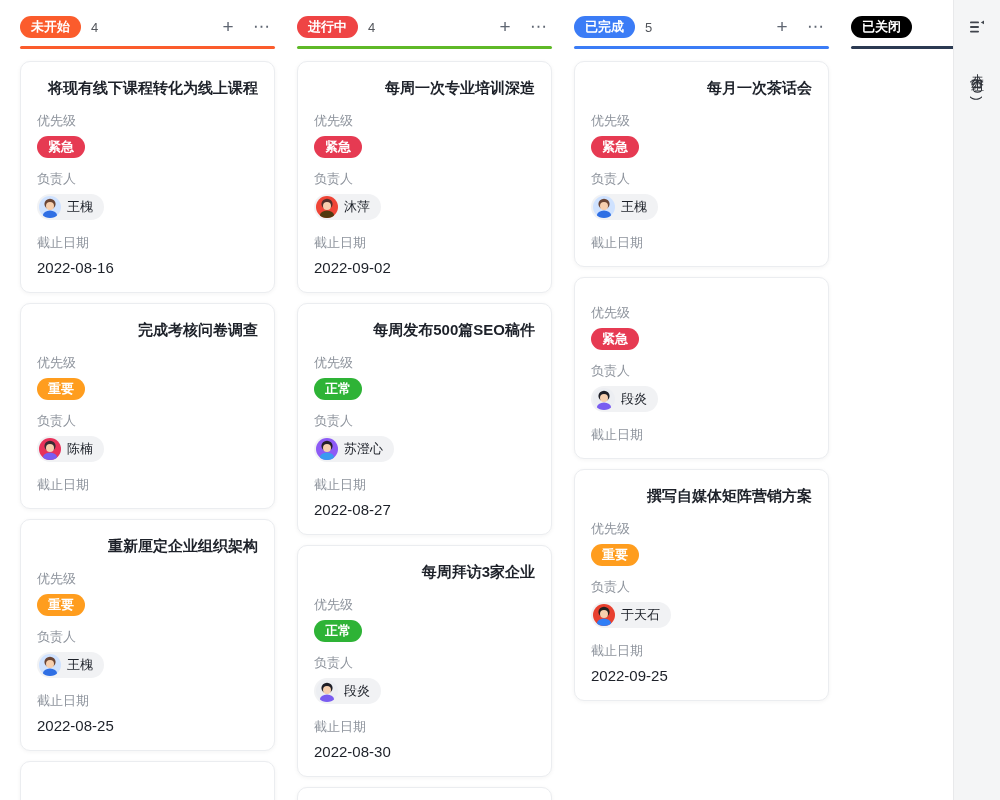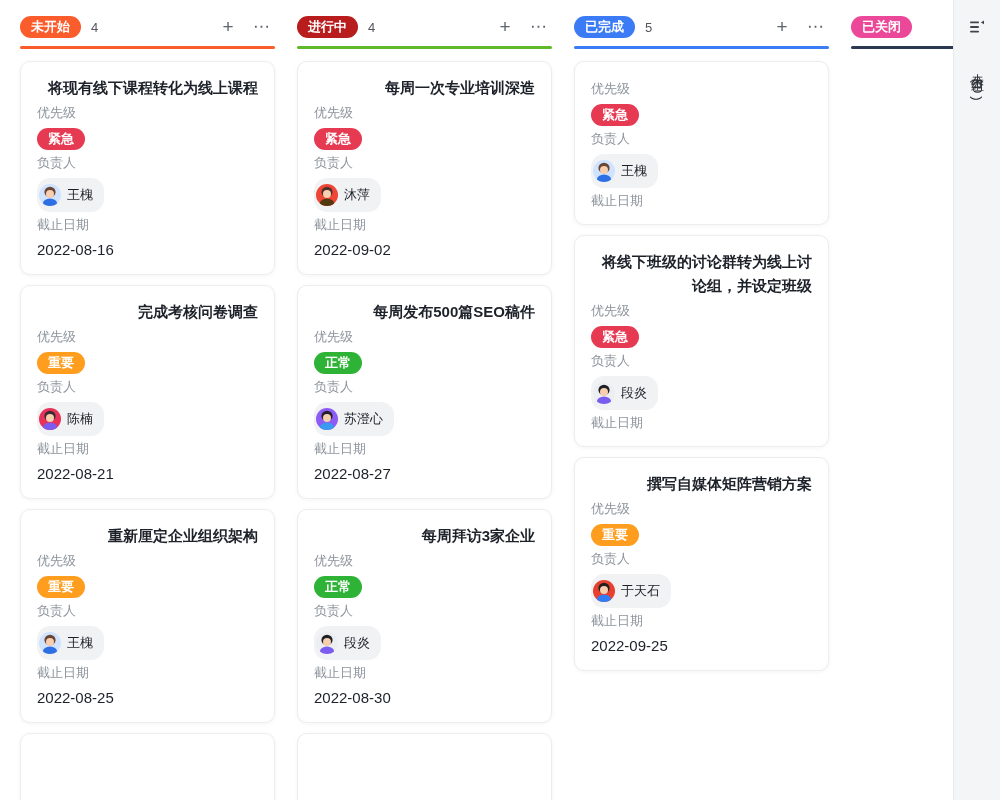--- a/index.html
+++ b/index.html
@@ -31,28 +31,28 @@
   .icon-btn.more { font-size: 17px; letter-spacing: 1px; }
   .col-line { height: 3px; border-radius: 2px; margin-top: 6px; margin-bottom: 12px; }
   .card {
     background: #fff; border: 1px solid #ebedf0; border-radius: 10px;
     padding: 14px 16px; margin-bottom: 10px;
     box-shadow: 0 1px 4px rgba(31,35,41,0.05);
     cursor: pointer;
   }
   .card.partial { min-height: 220px; }
   .card-title { font-size: 15px; font-weight: 700; line-height: 24px; color: #1d2129; text-align: right; }
-  .field-label { margin-top: 4px; font-size: 13px; line-height: 18px; color: #8d939c; }
+  .field-label { margin-top: 12px; font-size: 13px; line-height: 18px; color: #8d939c; }
   .priority-pill {
     display: inline-block; margin-top: 6px; color: #fff; font-size: 13px;
     font-weight: 600; line-height: 18px; padding: 2px 11px; border-radius: 12px; text-align: right;
   }
   .assignee-pill {
     display: inline-flex; align-items: center; margin-top: 6px;
-    background: #f1f2f4; border-radius: 13px; height: 34px;
+    background: #f1f2f4; border-radius: 13px; height: 26px;
     padding: 2px 11px 2px 2px; font-size: 13px; color: #1d2129;
   }
   .avatar {
     width: 22px; height: 22px; border-radius: 50%; overflow: hidden;
     margin-right: 6px; flex: 0 0 22px; position: relative;
   }
   .avatar svg { display: block; }
   .due-value { margin-top: 6px; font-size: 15px; line-height: 20px; color: #1d2129; }
   .side-panel {
     position: absolute; right: 0; top: 0; width: 47px; height: 800px;
@@ -95,36 +95,36 @@
         </span><div class="field-label">截止日期</div><div class="due-value">2022-08-16</div></div>
       <div class="card"><div class="card-title">完成考核问卷调查</div><div class="field-label">优先级</div><span class="priority-pill" style="background: rgb(255, 157, 30);">重要</span><div class="field-label">负责人</div><span class="assignee-pill">
           <span class="avatar" style="background: rgb(232, 50, 90);">
             <svg width="22" height="22" viewBox="0 0 22 22">
               <ellipse cx="11" cy="8" rx="5.6" ry="5.2" fill="#3a2b33"></ellipse>
               <circle cx="11" cy="10" r="4" fill="#f7cfae"></circle>
               <ellipse cx="11" cy="20" rx="7.2" ry="5.6" fill="#7a5cf0"></ellipse>
             </svg>
           </span>
           <span>陈楠</span>
-        </span><div class="field-label">截止日期</div><div class="due-value">2022-08-21</div></div>
+        </span><div class="field-label">截止日期</div></div>
       <div class="card"><div class="card-title">重新厘定企业组织架构</div><div class="field-label">优先级</div><span class="priority-pill" style="background: rgb(255, 157, 30);">重要</span><div class="field-label">负责人</div><span class="assignee-pill">
           <span class="avatar" style="background: rgb(207, 226, 255);">
             <svg width="22" height="22" viewBox="0 0 22 22">
               <ellipse cx="11" cy="8" rx="5.6" ry="5.2" fill="#6b4534"></ellipse>
               <circle cx="11" cy="10" r="4" fill="#f7cfae"></circle>
               <ellipse cx="11" cy="20" rx="7.2" ry="5.6" fill="#2f6fe4"></ellipse>
             </svg>
           </span>
           <span>王槐</span>
         </span><div class="field-label">截止日期</div><div class="due-value">2022-08-25</div></div>
       <div class="card partial"></div>
     </div>
     <div class="column">
       <div class="col-header">
-        <span class="col-badge" style="background: #b91c1c;">进行中</span>
+        <span class="col-badge" style="background: #ef4444;">进行中</span>
         <span class="col-count">4</span>
         <span class="flex-spacer"></span>
         <button class="icon-btn" title="">+</button>
         <button class="icon-btn more">⋯</button>
       </div>
       <div class="col-line" style="background: rgb(95, 185, 40);"></div>
       <div class="card"><div class="card-title">每周一次专业培训深造</div><div class="field-label">优先级</div><span class="priority-pill" style="background: rgb(230, 58, 82);">紧急</span><div class="field-label">负责人</div><span class="assignee-pill">
           <span class="avatar" style="background: rgb(239, 69, 55);">
             <svg width="22" height="22" viewBox="0 0 22 22">
               <ellipse cx="11" cy="8" rx="5.6" ry="5.2" fill="#50302a"></ellipse>
@@ -158,31 +158,31 @@
     </div>
     <div class="column">
       <div class="col-header">
         <span class="col-badge" style="background: rgb(59, 124, 246);">已完成</span>
         <span class="col-count">5</span>
         <span class="flex-spacer"></span>
         <button class="icon-btn" title="">+</button>
         <button class="icon-btn more">⋯</button>
       </div>
       <div class="col-line" style="background: rgb(59, 124, 246);"></div>
-      <div class="card"><div class="field-label">优先级</div><span class="priority-pill" style="background: rgb(230, 58, 82);">紧急</span><div class="field-label">负责人</div><span class="assignee-pill">
+      <div class="card"><div class="card-title">每月一次茶话会</div><div class="field-label">优先级</div><span class="priority-pill" style="background: rgb(230, 58, 82);">紧急</span><div class="field-label">负责人</div><span class="assignee-pill">
           <span class="avatar" style="background: rgb(207, 226, 255);">
             <svg width="22" height="22" viewBox="0 0 22 22">
               <ellipse cx="11" cy="8" rx="5.6" ry="5.2" fill="#6b4534"></ellipse>
               <circle cx="11" cy="10" r="4" fill="#f7cfae"></circle>
               <ellipse cx="11" cy="20" rx="7.2" ry="5.6" fill="#2f6fe4"></ellipse>
             </svg>
           </span>
           <span>王槐</span>
         </span><div class="field-label">截止日期</div></div>
-      <div class="card"><div class="card-title">将线下班级的讨论群转为线上讨论组，并设定班级</div><div class="field-label">优先级</div><span class="priority-pill" style="background: rgb(230, 58, 82);">紧急</span><div class="field-label">负责人</div><span class="assignee-pill">
+      <div class="card"><div class="field-label">优先级</div><span class="priority-pill" style="background: rgb(230, 58, 82);">紧急</span><div class="field-label">负责人</div><span class="assignee-pill">
           <span class="avatar" style="background: rgb(236, 238, 242);">
             <svg width="22" height="22" viewBox="0 0 22 22">
               <ellipse cx="11" cy="8" rx="5.6" ry="5.2" fill="#1f1f27"></ellipse>
               <circle cx="11" cy="10" r="4" fill="#f7cfae"></circle>
               <ellipse cx="11" cy="20" rx="7.2" ry="5.6" fill="#7a5cf0"></ellipse>
             </svg>
           </span>
           <span>段炎</span>
         </span><div class="field-label">截止日期</div></div>
       <div class="card"><div class="card-title">撰写自媒体矩阵营销方案</div><div class="field-label">优先级</div><span class="priority-pill" style="background: rgb(255, 157, 30);">重要</span><div class="field-label">负责人</div><span class="assignee-pill">
@@ -191,21 +191,21 @@
               <ellipse cx="11" cy="8" rx="5.6" ry="5.2" fill="#23201f"></ellipse>
               <circle cx="11" cy="10" r="4" fill="#f7cfae"></circle>
               <ellipse cx="11" cy="20" rx="7.2" ry="5.6" fill="#2f7ef6"></ellipse>
             </svg>
           </span>
           <span>于天石</span>
         </span><div class="field-label">截止日期</div><div class="due-value">2022-09-25</div></div>
     </div>
     <div class="column">
       <div class="col-header">
-        <span class="col-badge" style="background: #ec4899;">已关闭</span>
+        <span class="col-badge" style="background: #000000;">已关闭</span>
         <span class="flex-spacer"></span>
       </div>
       <div class="col-line" style="background: rgb(43, 58, 82);"></div>
     </div>
   </div>
 
 <aside class="side-panel">
   <button class="panel-icon-btn">
     <svg width="20" height="20" viewBox="0 0 20 20">
       <rect x="3" y="4.5" width="9" height="1.8" rx="0.9" fill="#40454d"></rect>

